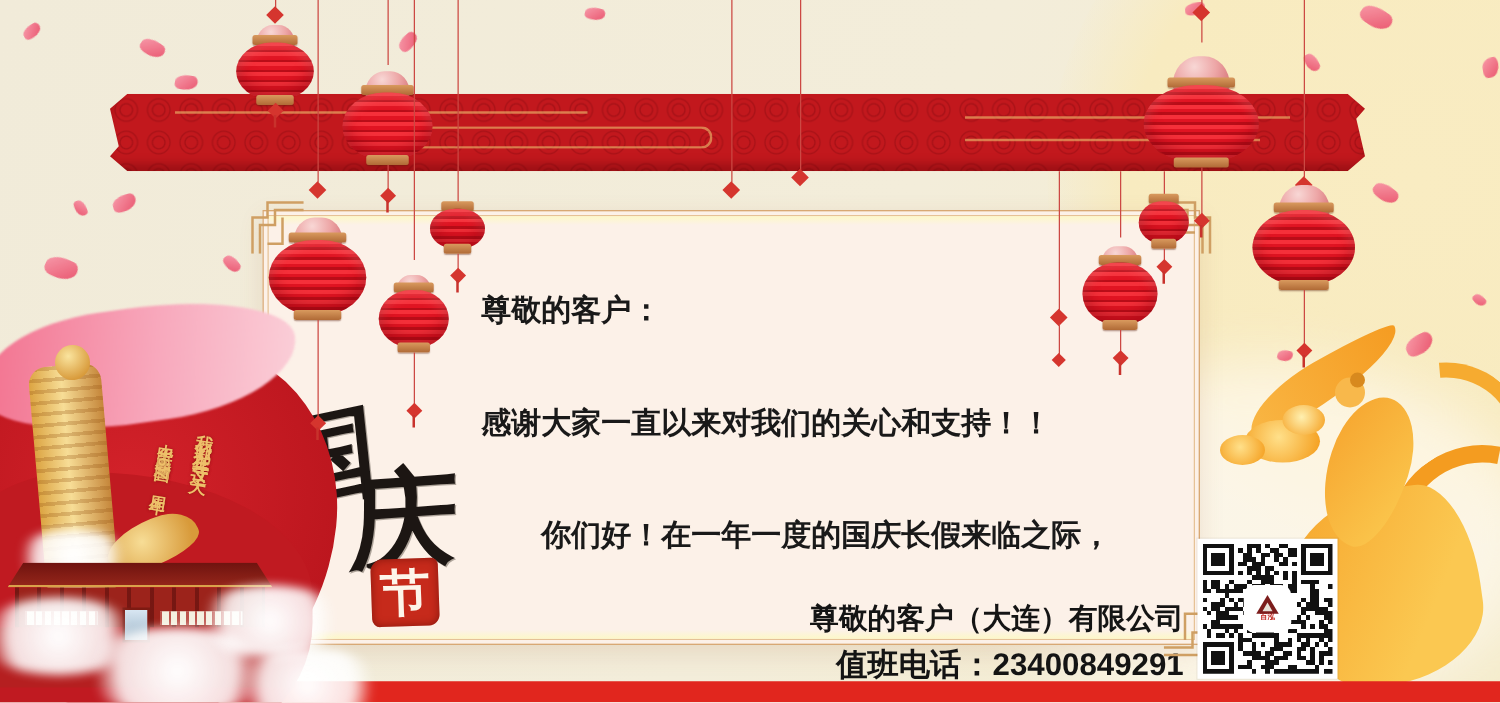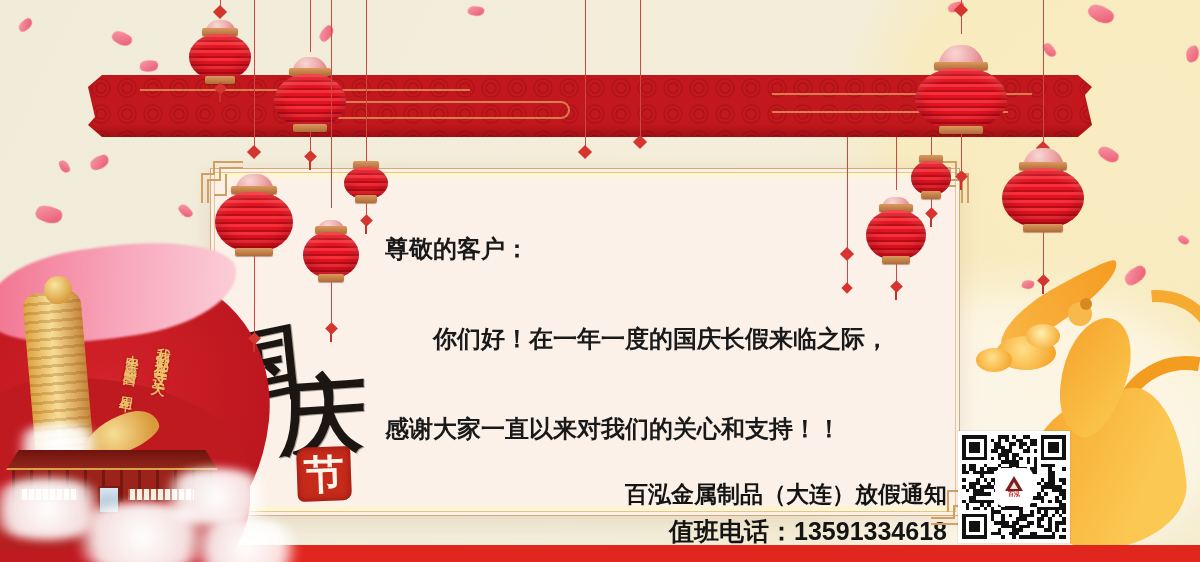--- a/index.html
+++ b/index.html
@@ -167,33 +167,33 @@
         </svg></div>
     <div class="corner c-br"><svg viewBox="0 0 44 44">
           <path d="M3 44 V15 H15 V3 H44 M9 44 V21 H21 V9 H44 M15 36 H27 V15" fill="none" stroke="#cf9f63" stroke-width="2"></path>
         </svg></div>
     <div class="corner c-bl"><svg viewBox="0 0 44 44">
           <path d="M3 44 V15 H15 V3 H44 M9 44 V21 H21 V9 H44 M15 36 H27 V15" fill="none" stroke="#cf9f63" stroke-width="2"></path>
         </svg></div>
 
     <div class="letter-text">
       <div>尊敬的客户：</div>
+      <div>感谢大家一直以来对我们的关心和支持！！</div>
       <div>　　你们好！在一年一度的国庆长假来临之际，</div>
-      <div>感谢大家一直以来对我们的关心和支持！！</div>
       
       
       
       
       
       
     </div>
 
     <div class="sign">
-      <div class="company">百泓金属制品（大连）放假通知</div>
-      <div class="phone">值班电话：13591334618</div>
+      <div class="company">尊敬的客户（大连）有限公司</div>
+      <div class="phone">值班电话：23400849291</div>
     </div>
   </div>
 
   <span class="calli-char cc1">国</span>
   <span class="calli-char cc2">庆</span>
   <div class="seal">
     <span>节</span>
   </div>
 
   <div class="collage">

